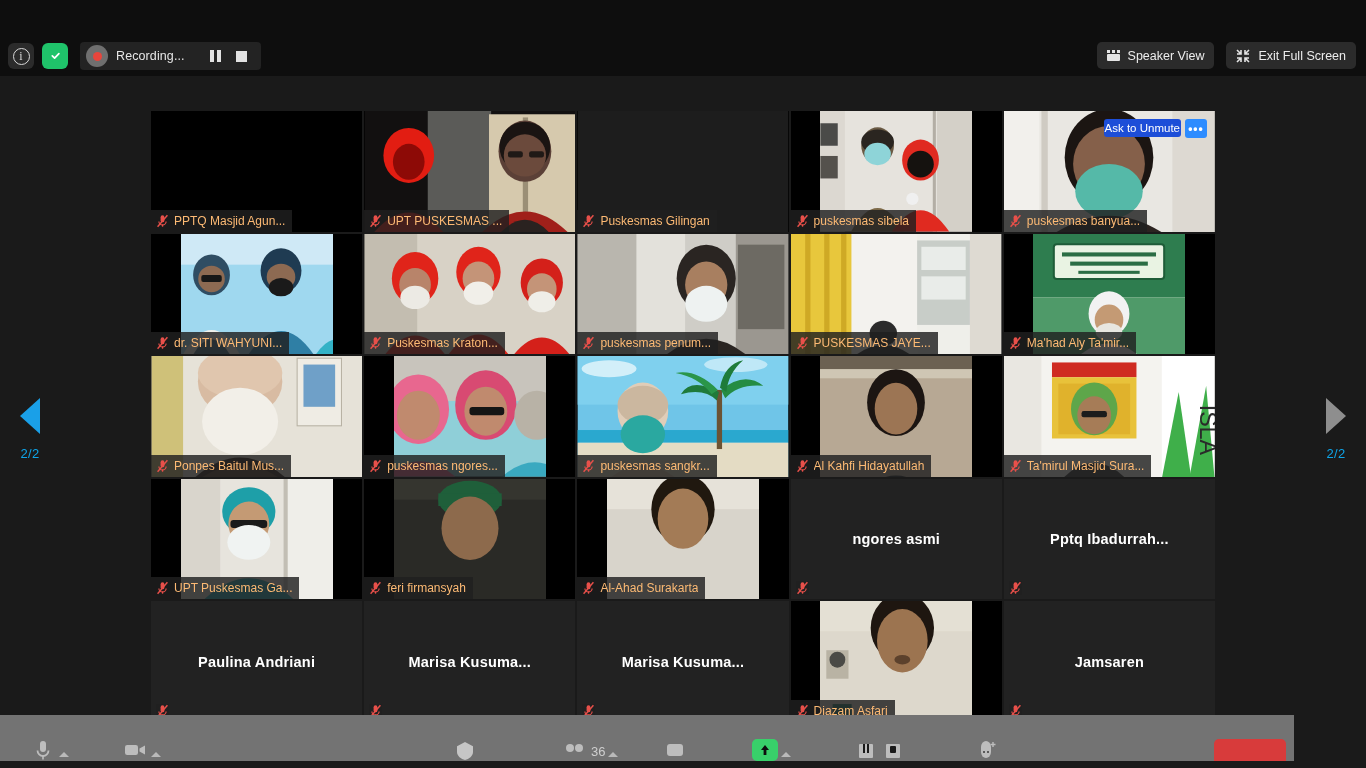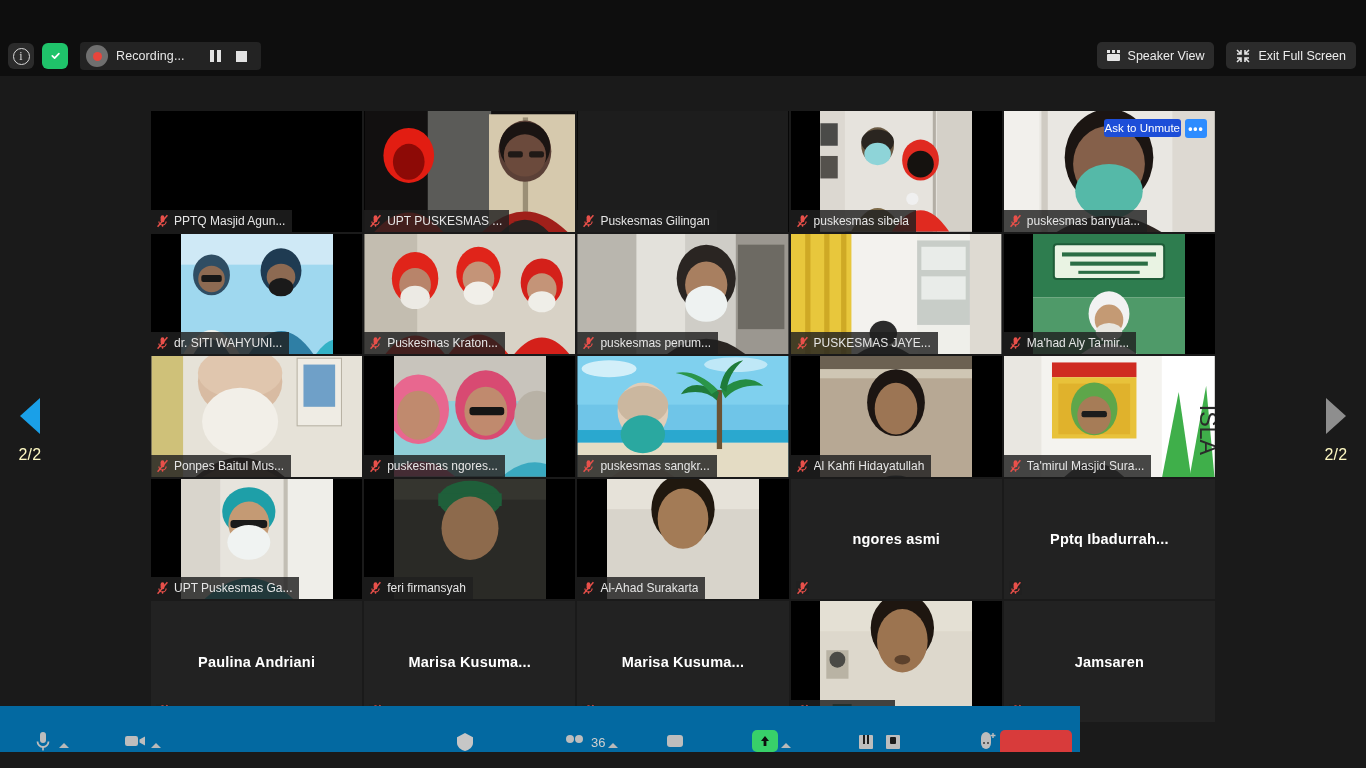--- a/index.html
+++ b/index.html
@@ -62,21 +62,21 @@
   .grid-wrap { display:flex; flex-direction:column; align-items:center; }
   .fs-ico { position:relative; width:14px;height:14px; }
 
   
   .pager { position:absolute; top:398px; width:60px; text-align:center; }
   .pager.left { left:0px; }
   .pager.right { right:0px; }
   .tri { width:0;height:0; margin:0 auto; }
   .tri-l { border-top:18px solid transparent; border-bottom:18px solid transparent; border-right:20px solid #1aa0e8; }
   .tri-r { border-top:18px solid transparent; border-bottom:18px solid transparent; border-left:20px solid #8e8e8e; }
-  .pg-num { color:#fef9c3; font-size:16px; margin-top:12px; letter-spacing:.3px; }
+  .pg-num { color:#0ea5e9; font-size:13px; margin-top:12px; letter-spacing:.3px; }
 
   
   .gallery {
     position:absolute; left:150px; top:110px;
     width:1066px; height:613px;
     display:grid;
     grid-template-columns:repeat(5, 1fr);
     grid-template-rows:repeat(5, 1fr);
     gap:0px;
   }
@@ -86,21 +86,21 @@
   .inner-video { position:absolute; top:0; bottom:0; left:50%; transform:translateX(-50%); }
 
   .namebar {
     position:absolute; left:0; bottom:0; height:22px;
     display:flex; align-items:center; gap:5px;
     padding:0 7px 0 5px;
     background:rgba(32,32,32,.82);
     max-width:100%;
   }
   .namebar .nm {
-    color:#e5e5e5; font-size:12px; white-space:nowrap;
+    color:#fdba74; font-size:12px; white-space:nowrap;
     overflow:hidden; text-overflow:ellipsis; max-width:152px;
   }
   .mic-off { width:13px; height:14px; flex:none; }
   .centername {
     position:absolute; inset:0; display:flex; align-items:center; justify-content:center;
     color:#fff; font-size:14.5px; font-weight:bold; letter-spacing:.2px;
   }
   .mic-corner { position:absolute; left:5px; bottom:4px; width:13px;height:14px; background:rgba(32,32,32,.82); }
 
   .ask-unmute {
@@ -110,22 +110,22 @@
   }
   .more-btn {
     position:absolute; right:8px; top:8px;
     background:#2d8cff; color:#fff; font-size:12px; font-weight:bold;
     border-radius:3px; width:22px; height:19px;
     display:flex; align-items:center; justify-content:center; letter-spacing:1px;
   }
 
   
   .bottombar {
-    position:absolute; left:0; bottom:16px; width:1080px; height:46px;
-    background:#0369a1;
+    position:absolute; left:0; bottom:7px; width:1294px; height:46px;
+    background:#737373;
   }
   .bb-item { position:absolute; bottom:0; display:flex; align-items:flex-end; gap:3px; }
   .bb-ico { width:26px; height:22px; position:relative; }
   .caret { width:0;height:0;border-left:5px solid transparent;border-right:5px solid transparent;border-bottom:5px solid #b9b9b9; margin-bottom:4px; }
   .count-txt { color:#cfcfcf; font-size:13px; margin-bottom:2px; }
   .end-btn {
     position:absolute; right:8px; bottom:0; width:72px; height:22px;
     background:#d83b3b; border-radius:5px 5px 0 0;
   }
   .share-btn { background:#38d06a; border-radius:5px; width:26px; height:22px; display:flex;align-items:center;justify-content:center; }

